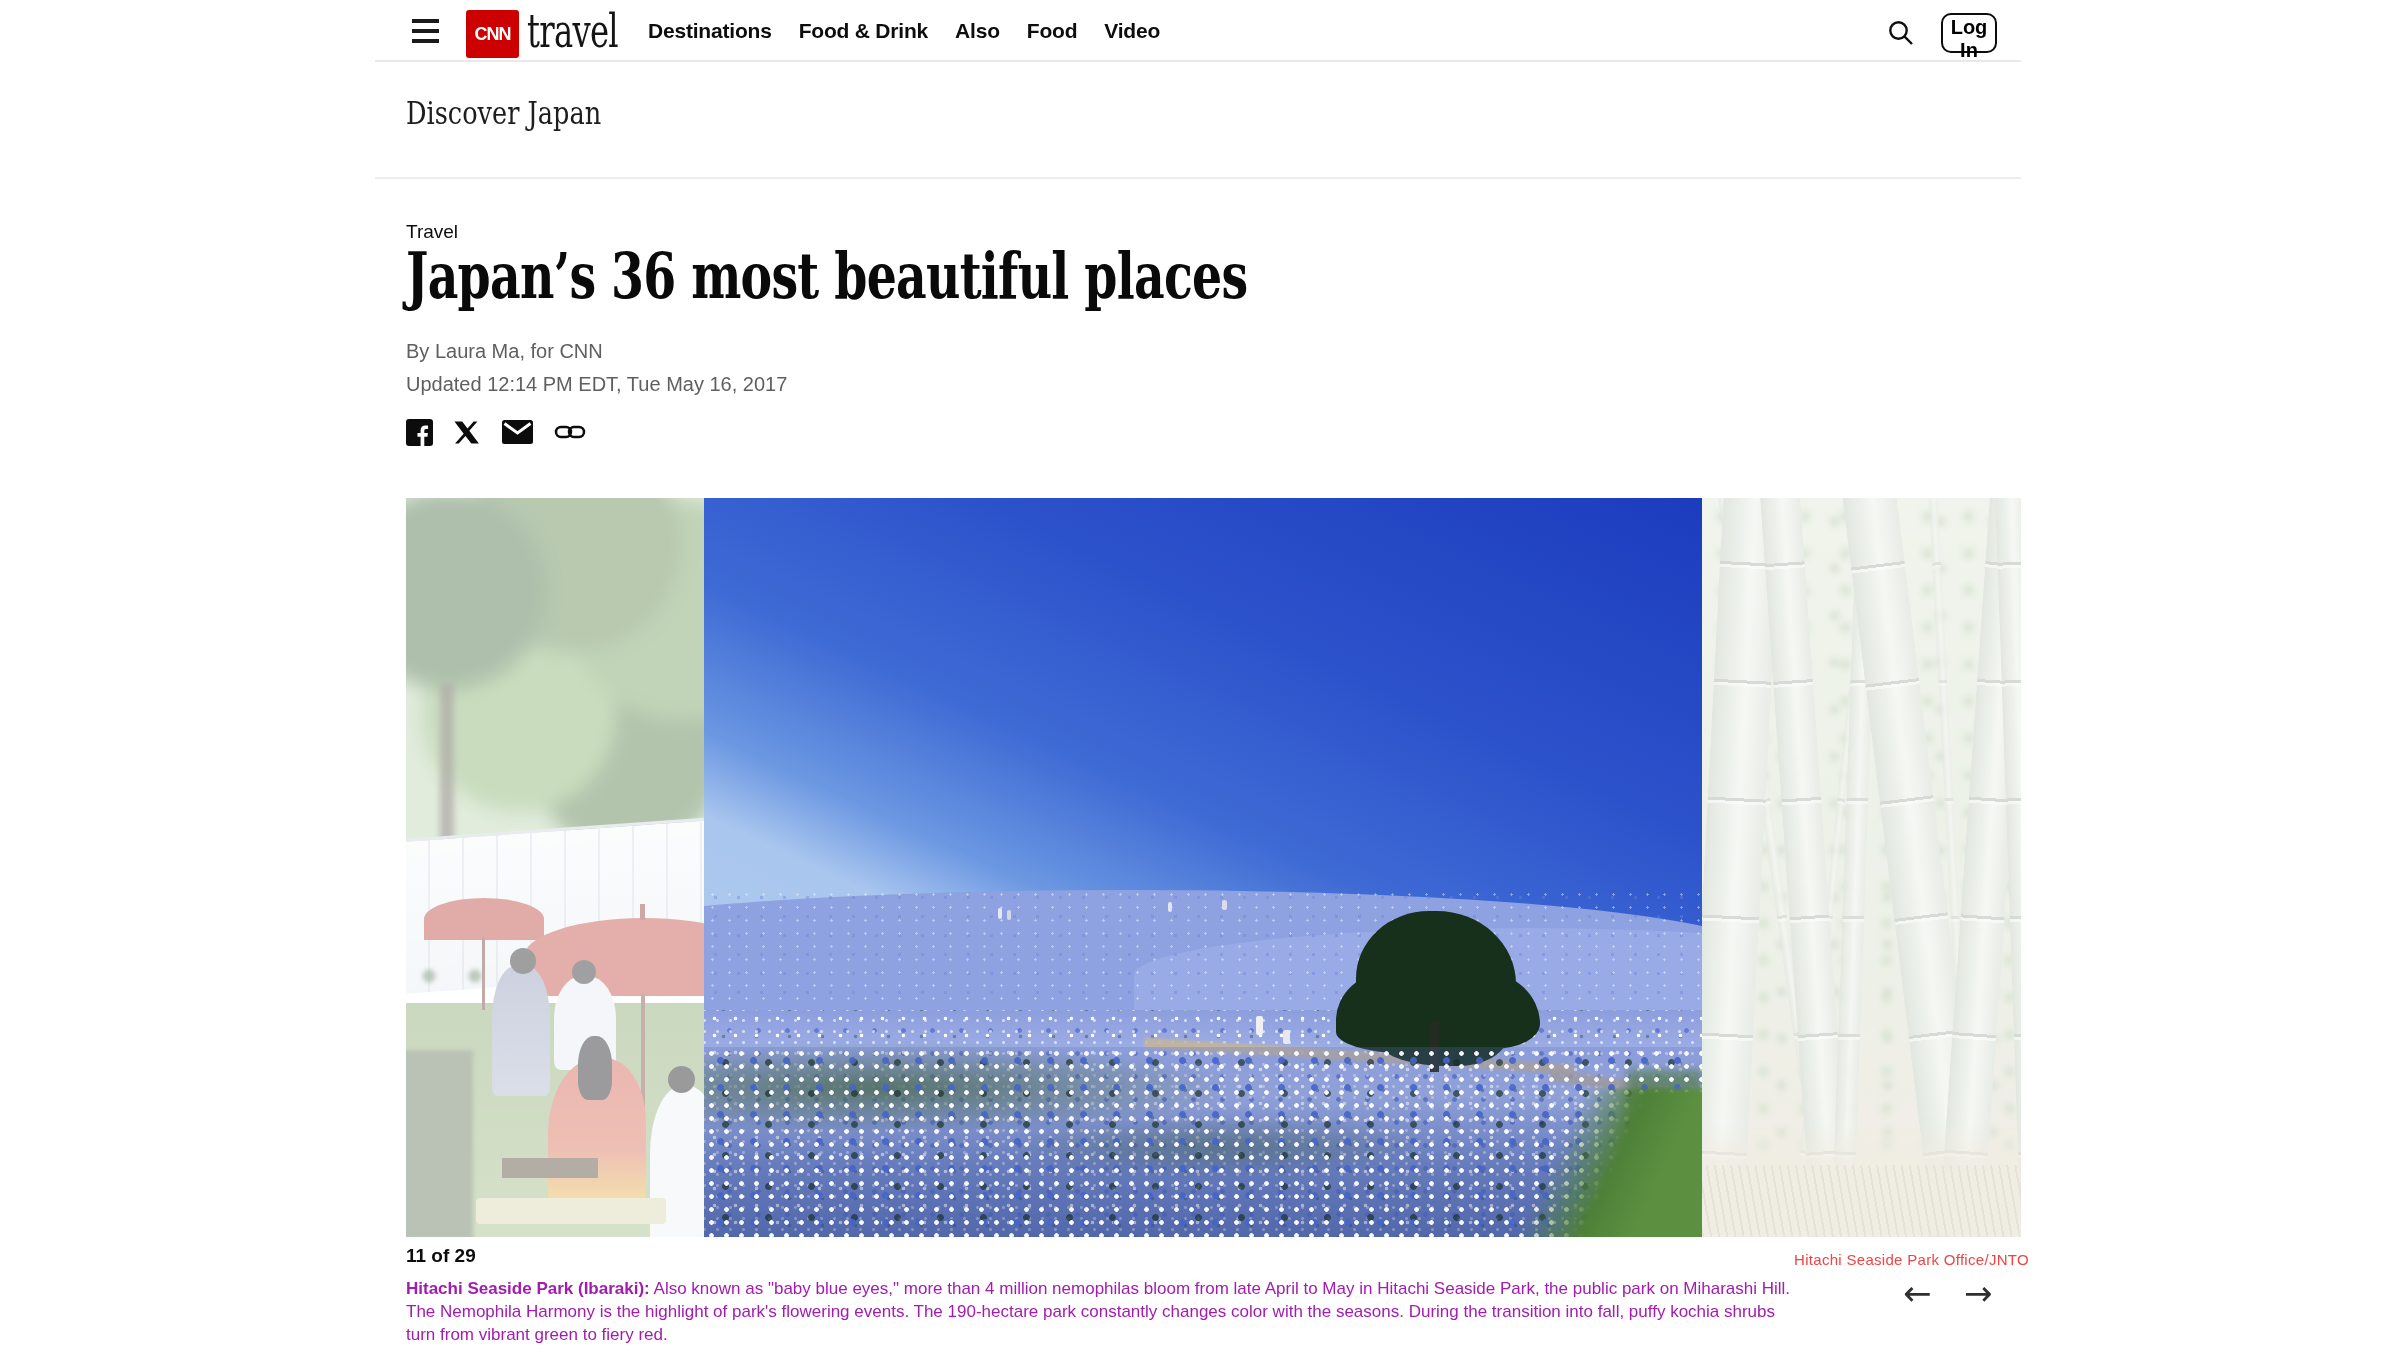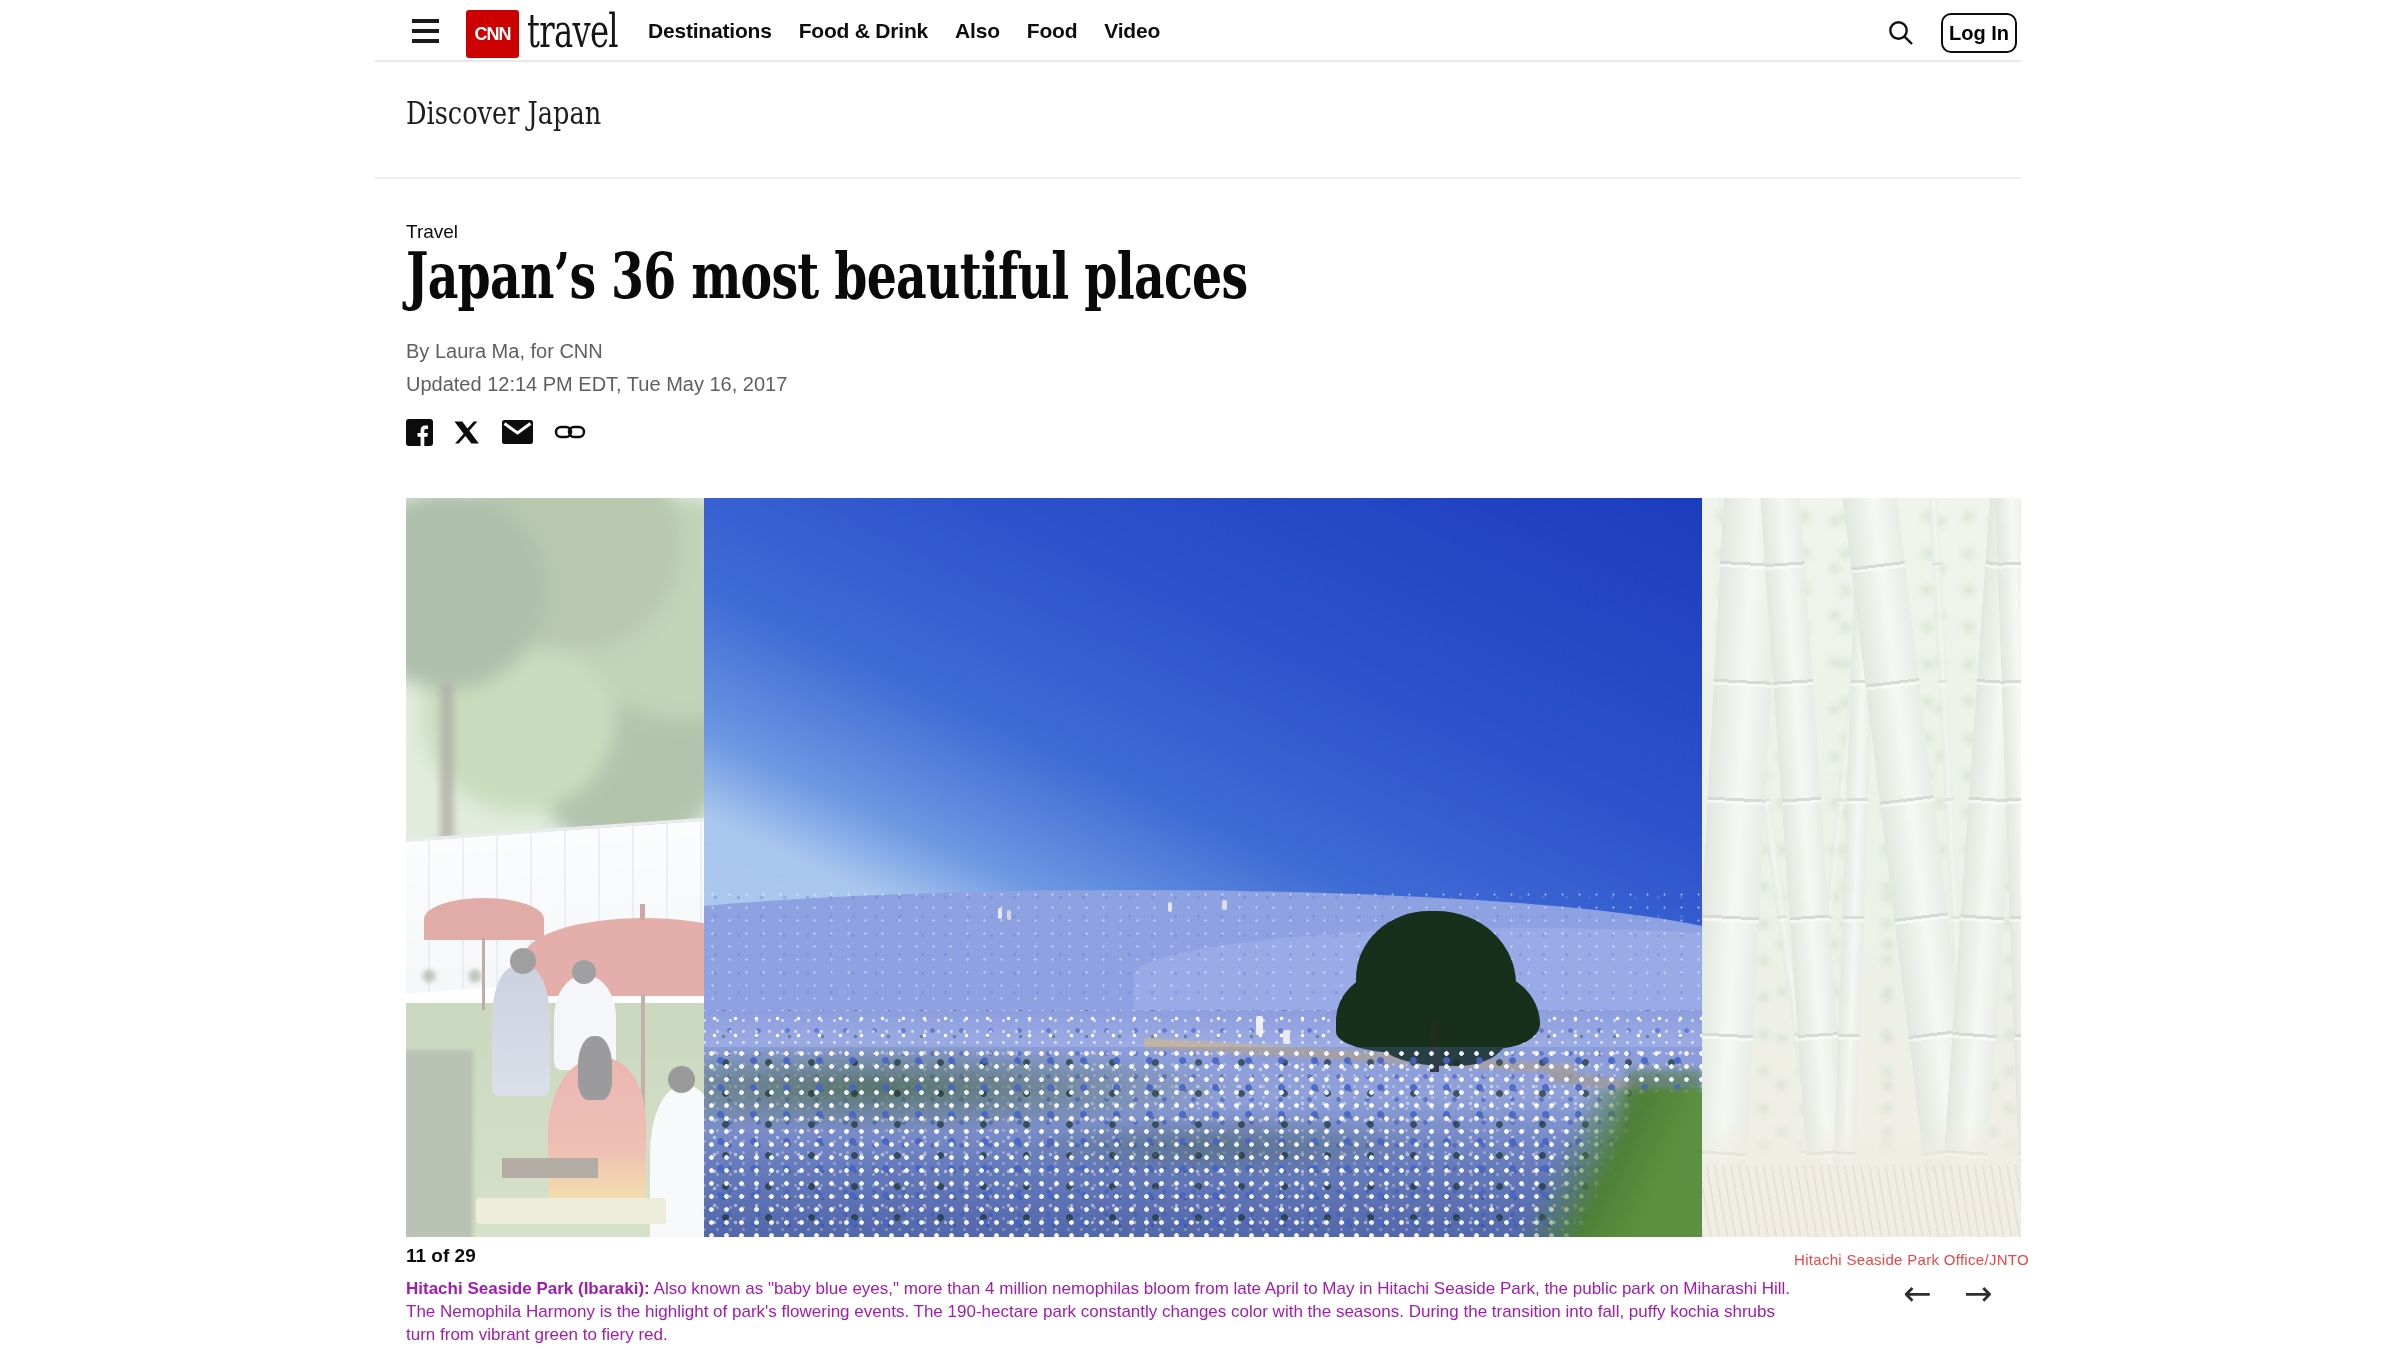--- a/index.html
+++ b/index.html
@@ -11,21 +11,21 @@
   .hamburger{left:412px;top:19px;width:27px;height:24px;cursor:pointer;
     background:repeating-linear-gradient(180deg,#1a1a1a 0 4px,transparent 4px 10px);}
   .logo{left:466px;top:10px;width:53px;height:48px;background:#cc0000;border-radius:3px;
     display:flex;align-items:center;justify-content:center;}
   .logo span{color:#fff;font-weight:bold;font-size:18px;letter-spacing:-1px;}
   .wordmark{left:527px;top:6px;font-family:"DejaVu Serif",serif;font-size:46px;color:#151515;
     letter-spacing:-1px;transform:scaleX(.7);transform-origin:left top;line-height:1.1;}
   .nav{left:648px;top:0;height:61px;display:flex;align-items:center;gap:27px;}
   .nav a{font-size:21px;font-weight:bold;color:#0d0d0d;text-decoration:none;letter-spacing:-.2px;cursor:pointer;}
   .search{left:1886px;top:18px;width:30px;height:30px;cursor:pointer;}
-  .login{left:1941px;top:13px;width:76px;height:40px;border:2px solid #0c0c0c;border-radius:10px;
+  .login{left:1941px;top:13px;width:56px;height:40px;border:2px solid #0c0c0c;border-radius:10px;
     background:#fff;font-family:"Liberation Sans",sans-serif;font-size:20px;font-weight:bold;cursor:pointer;}
   .divider{height:2px;background:#e9e9e9;}
   .d1{left:375px;top:60px;width:1646px;}
   .d2{left:375px;top:177px;width:1646px;background:#eee;}
 
   .hub-title{left:406px;top:94px;font-family:"DejaVu Serif",serif;font-size:32px;color:#1d1d1d;
     transform:scaleX(.8);transform-origin:left top;text-decoration:none;display:block;cursor:pointer;}
 
   
   .category{left:406px;top:221px;font-size:19px;color:#0c0c0c;}

